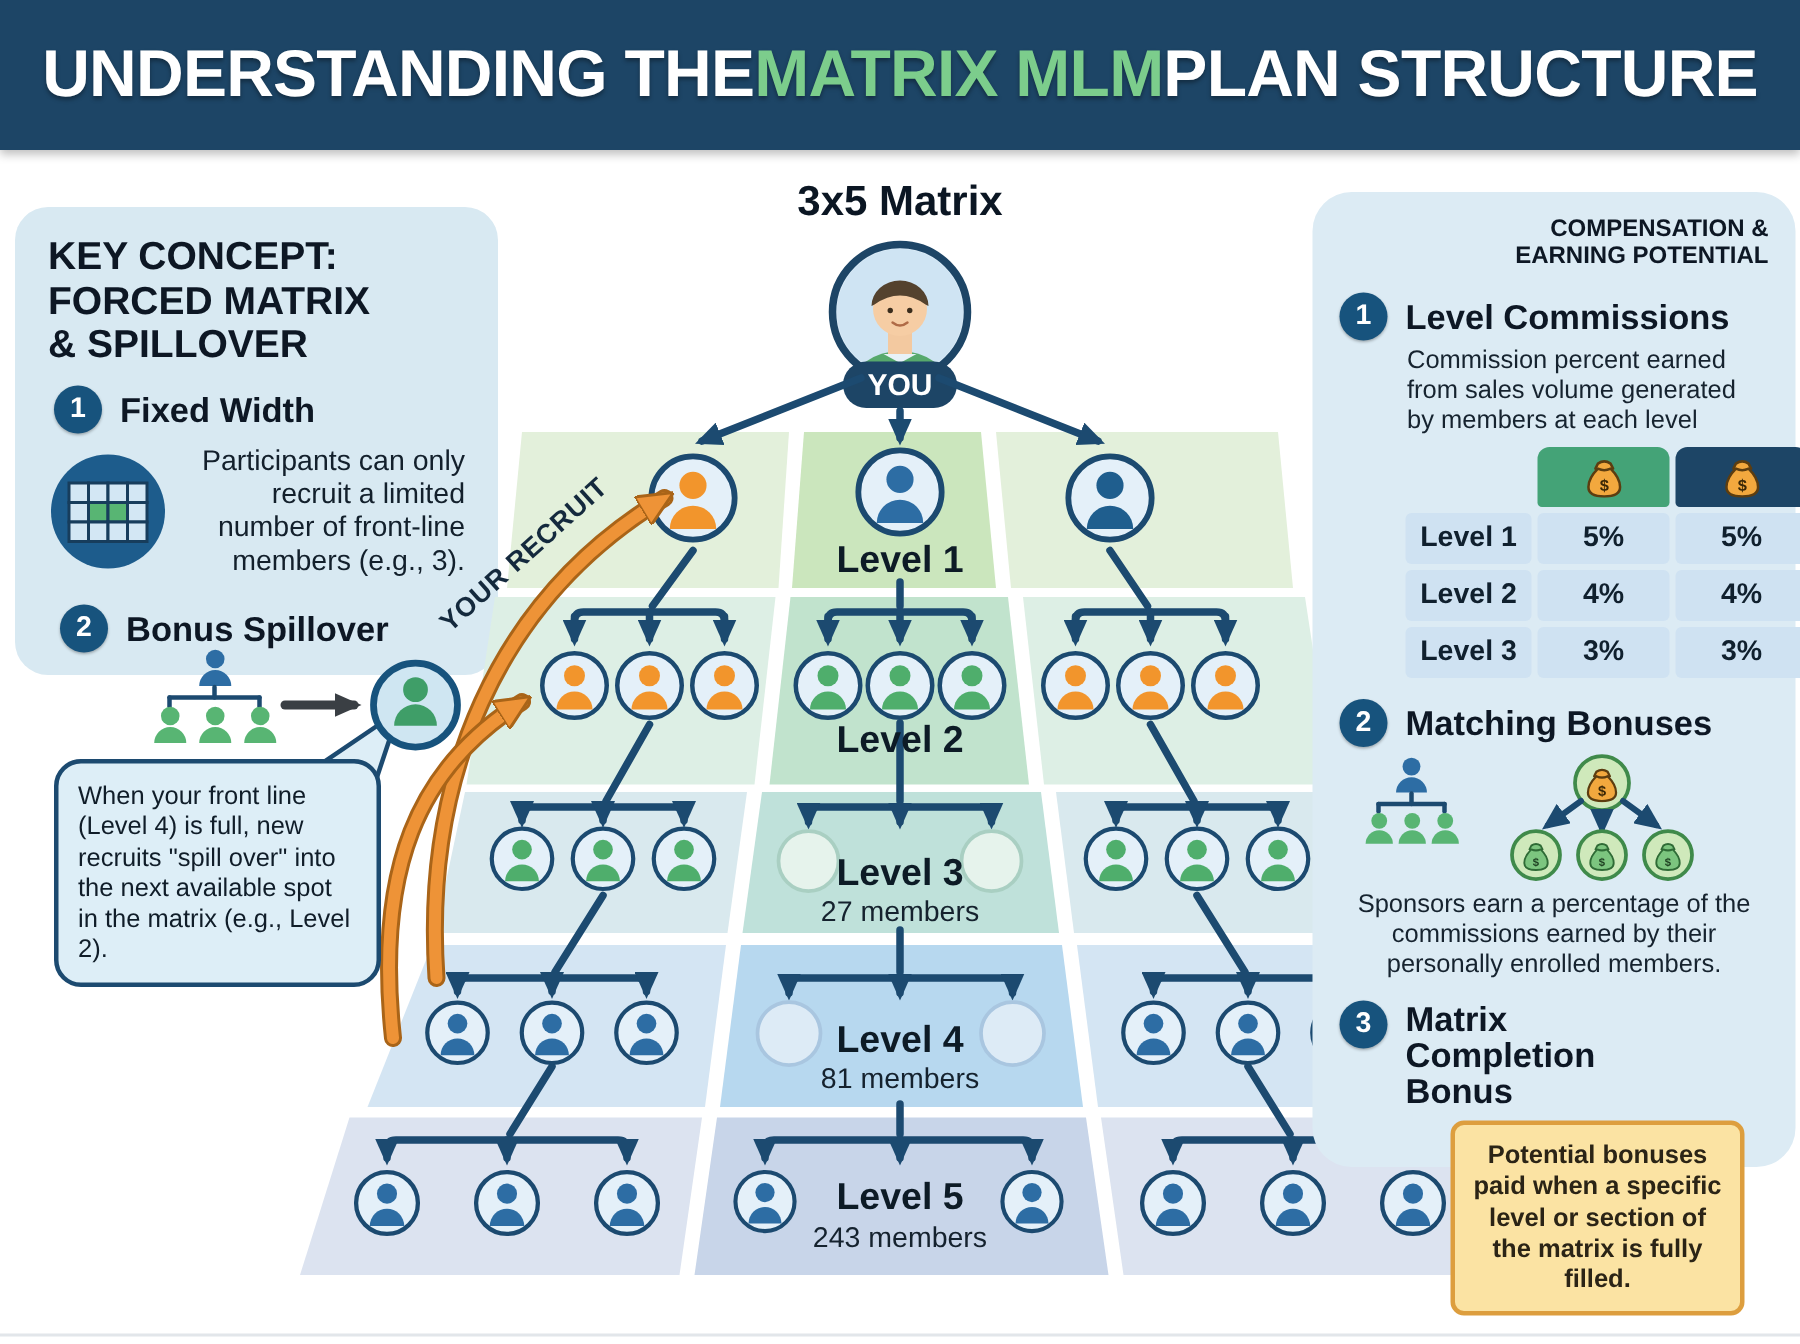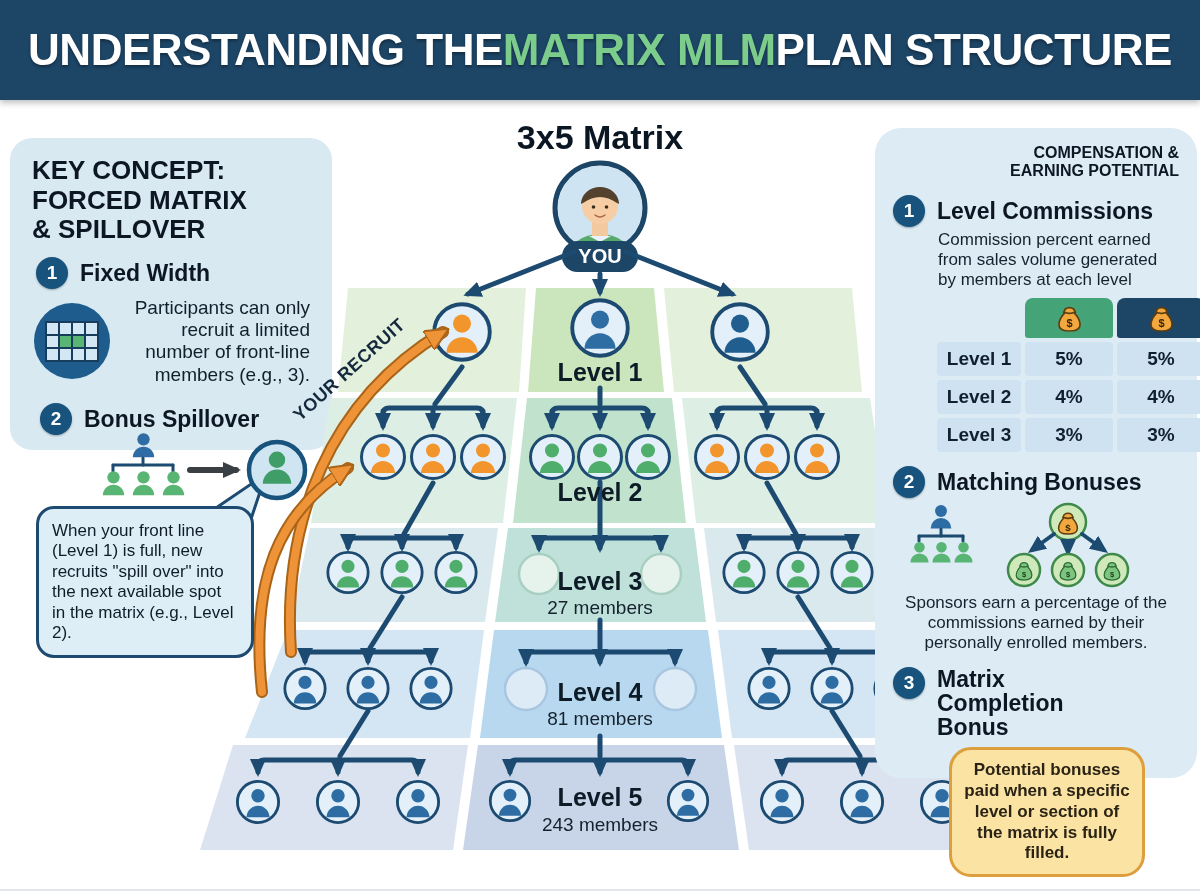--- a/index.html
+++ b/index.html
@@ -24,39 +24,39 @@
   .panel-left .item-row{margin-top:12px;margin-left:4px;}
   .fixed-width-row{display:flex;gap:14px;margin-top:8px;align-items:center;text-align:right;}
   .grid-icon{flex:0 0 auto;}
   .fixed-width-row p{margin:0;font-size:19px;line-height:1.17;color:#13202c;}
   .spillover-head{position:absolute;left:40px;top:403px;}
   .bubble{position:absolute;left:36px;top:506px;width:218px;background:#ddeef7;border:3px solid #1c4a70;
           border-radius:18px;padding:12px 13px;box-sizing:border-box;font-size:17px;line-height:1.2;
           color:#101d29;z-index:3;}
   
   .matrix-title{position:absolute;left:0;top:118px;width:1200px;text-align:center;
-                font-size:34px;font-weight:bold;color:#0b1623;z-index:2;pointer-events:none;}
+                font-size:28px;font-weight:bold;color:#0b1623;z-index:2;pointer-events:none;}
   
   .panel-right{position:absolute;left:875px;top:128px;width:322px;height:650px;background:#dcebf4;
                border-radius:26px;padding:14px 18px 0 18px;box-sizing:border-box;z-index:2;}
   .panel-right h2{margin:2px 0 0 0;text-align:right;font-size:16px;line-height:1.15;font-weight:bold;
                   white-space:pre-line;color:#0d1724;}
   .sec-row{display:flex;align-items:center;gap:12px;margin-top:14px;}
   .sec-row.align-top{align-items:flex-start;}
   .sec-body{margin:3px 0 0 45px;font-size:17px;line-height:1.18;color:#16232f;}
   .sec-body.centered{margin-left:0;text-align:center;}
   .comm-table{margin:8px 0 0 44px;display:grid;grid-template-columns:84px 88px 88px;gap:4px;}
   .comm-table .cell{height:34px;display:flex;align-items:center;justify-content:center;
                     background:#cfe2f2;border-radius:4px;font-size:19px;font-weight:bold;color:#10202e;}
   .comm-table .hdr{height:40px;border-radius:8px 8px 3px 3px;}
   .comm-table .hdr.green{background:#44a377;}
   .comm-table .hdr.navy{background:#1d4566;}
   .comm-table .blank{background:transparent;}
   .icons-wrap{margin-top:4px;display:flex;justify-content:center;}
-  .note-box{margin:8px 0 0 56px;width:196px;background:#fbe3a3;border:3px solid #dd9e3e;border-radius:22px;
+  .note-box{margin:8px 0 0 74px;width:196px;background:#fbe3a3;border:3px solid #dd9e3e;border-radius:9px;
             padding:10px 10px;box-sizing:border-box;font-size:17px;font-weight:bold;line-height:1.22;
             text-align:center;color:#2b2416;}
   
   .scene{position:absolute;left:0;top:0;width:1200px;height:896px;z-index:1;}
   .lvl{font-size:25px;font-weight:bold;fill:#0d1b26;text-anchor:middle;}
   .mem{font-size:19px;fill:#15222e;text-anchor:middle;}
   .you-txt{font-size:20px;font-weight:bold;fill:#ffffff;text-anchor:middle;}
   .recruit-txt{font-size:18px;font-weight:bold;fill:#14293d;letter-spacing:.5px;}
   .nav{stroke:#1c4a70;stroke-width:5;fill:none;stroke-linecap:round;stroke-linejoin:round;}
   .nav-thin{stroke:#1c4a70;stroke-width:3;fill:none;stroke-linecap:round;}
@@ -349,21 +349,21 @@
       </svg>
       <p>Participants can only recruit a limited number of front-line members (e.g., 3).</p>
     </div>
   </aside>
 
   <div class="item-row spillover-head">
     <span class="badge">2</span>
     <span class="item-title">Bonus Spillover</span>
   </div>
 
-  <div class="bubble">When your front line (Level 1) is full, new recruits "spill over" into the next available spot in the matrix (e.g., Level 2).</div>
+  <div class="bubble">When your front line (Level 4) is full, new recruits "spill over" into the next available spot in the matrix (e.g., Level 2).</div>
 
   <div class="matrix-title">3x5 Matrix</div>
 
   <aside class="panel-right">
     <h2>COMPENSATION &amp;
 EARNING POTENTIAL</h2>
 
     <div class="sec-row">
       <span class="badge">1</span>
       <span class="item-title">Level Commissions</span>

